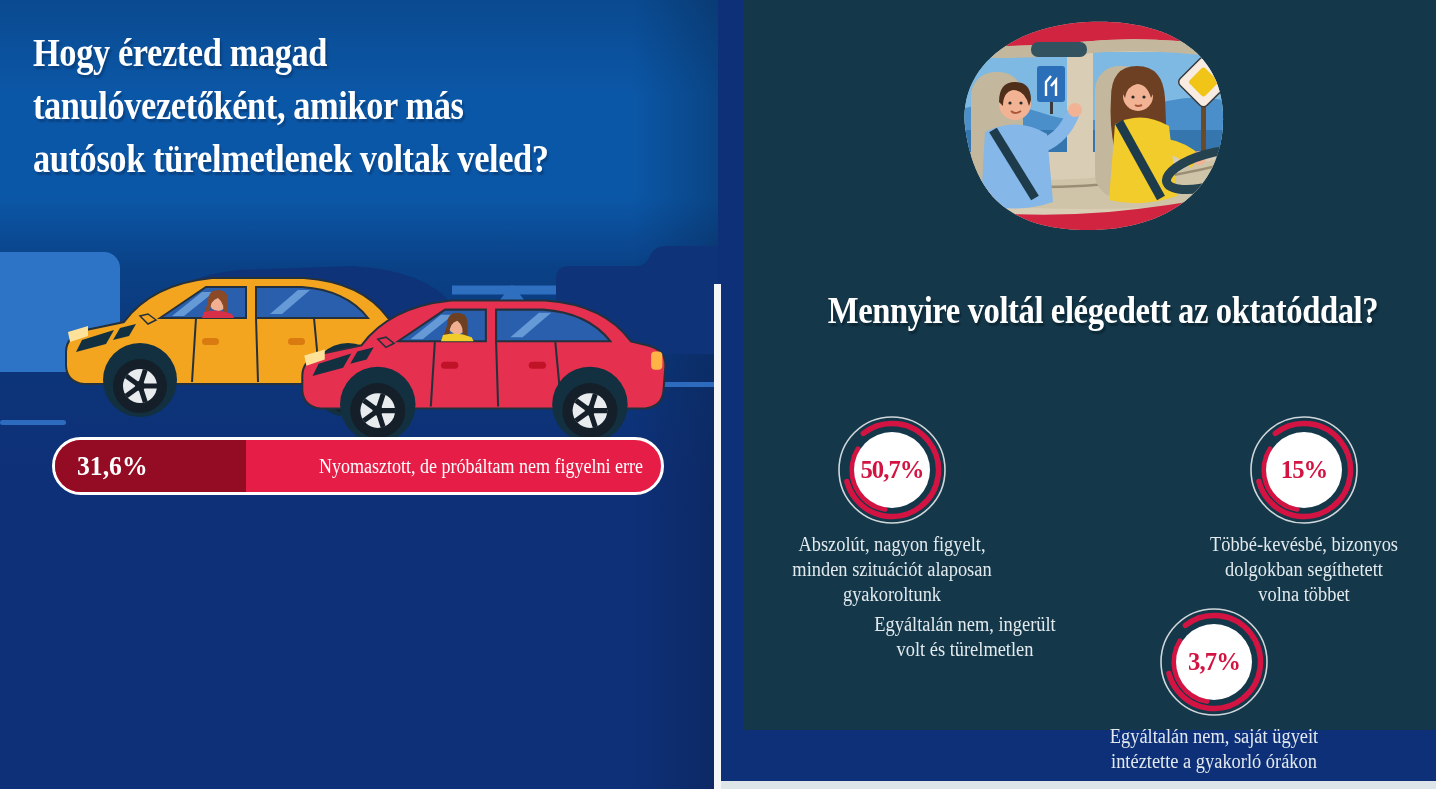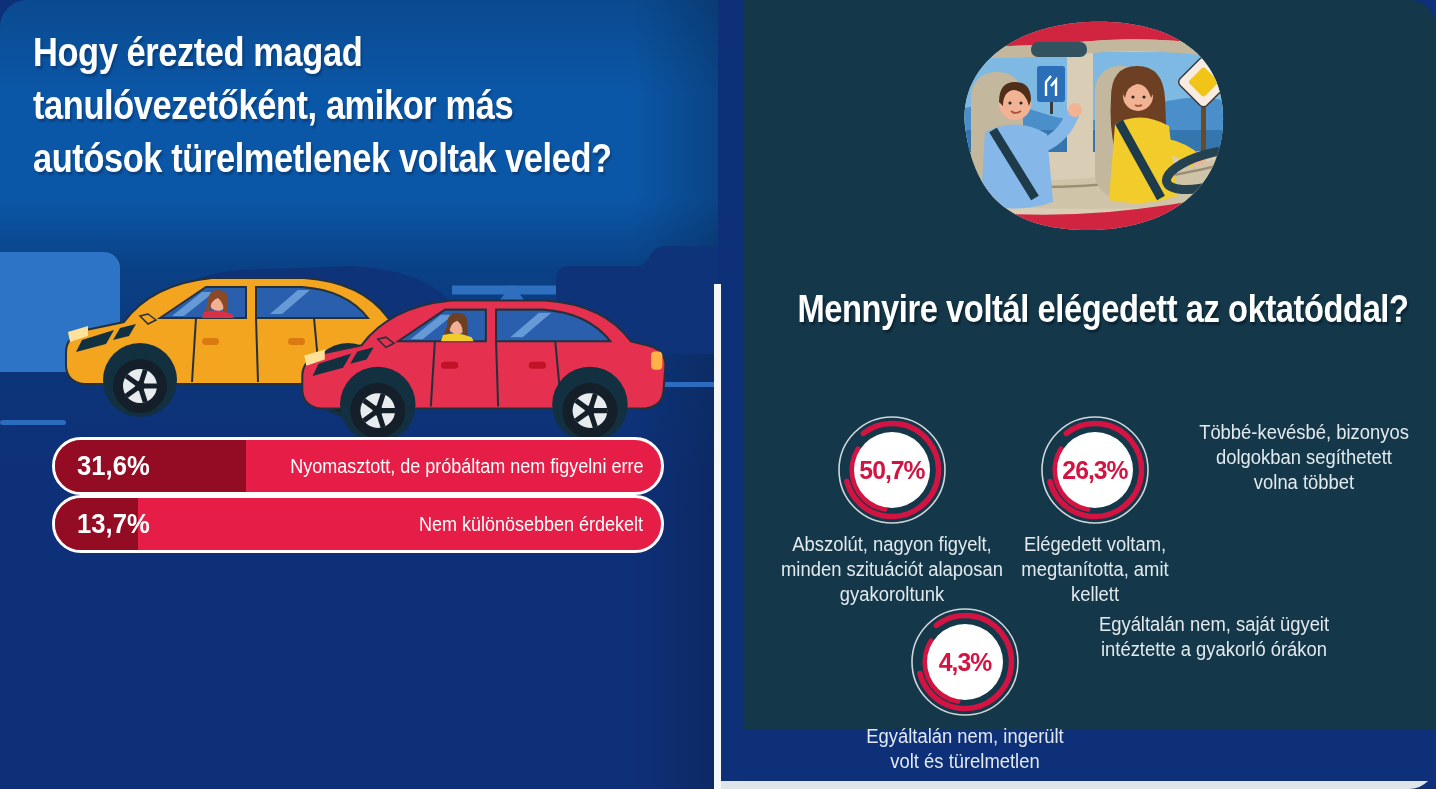--- a/index.html
+++ b/index.html
@@ -1,18 +1,18 @@
 <!DOCTYPE html>
 <html><head>
 <meta charset="utf-8">
 <style>
   html,body{margin:0;padding:0;background:#0e3078;}
   *{box-sizing:border-box;}
   .stage{position:relative;width:1436px;height:789px;overflow:hidden;
-         font-family:Liberation Sans, sans-serif;border-radius:27px;}
+         font-family:Liberation Serif, serif;}
 
   
   .left-panel{position:absolute;left:0;top:0;width:718px;height:789px;
     background:
       linear-gradient(90deg, rgba(0,0,0,0) 88%, rgba(8,24,52,0.30)),
       linear-gradient(180deg,#0a4a90 0%,#0b57a7 12%,#0b57a7 25%,#0a4186 34%,#0c3579 46%,#0e3078 60%,#0e3078 100%);}
   .right-panel{position:absolute;left:744px;top:0;width:718px;height:730px;background:#14384a;}
   .divider{position:absolute;left:714px;top:284px;width:7px;height:505px;background:#f4f6f7;}
   .bottom-strip{position:absolute;left:721px;top:781px;width:715px;height:8px;background:#dde5e9;}
 
@@ -155,28 +155,20 @@
         <div class="bar-pct" data-bind="chart_data.0.value_labels.0">31,6%</div>
         <div class="bar-label">
           <span data-bind="chart_data.0.category_lines.0.0">Nyomasztott, de próbáltam nem figyelni erre</span>
 
         </div>
       </div>
 
 
 
 
-      <div class="bar">
-        <div class="bar-dark" style="width: 13.7%;"></div>
-        <div class="bar-pct" data-bind="chart_data.0.value_labels.4">13,7%</div>
-        <div class="bar-label">
-          <span data-bind="chart_data.0.category_lines.4.0">Nem különösebben érdekelt</span>
-
-        </div>
-      </div>
 
     </div>
   </div>
 
   <div class="right-panel">
 
     <svg class="illu-right" width="330" height="236" viewBox="0 0 330 236">
       <defs>
         <clipPath id="blobClip">
           <path d="M46 120 C40 62 92 20 168 16 C248 12 306 46 304 116 C302 184 248 226 162 224 C86 222 54 184 46 120 Z"></path>
@@ -247,63 +239,56 @@
         </svg>
         <div class="stat-pct" data-bind="chart_data.1.value_labels.0">50,7%</div>
       </div>
       <div class="stat-caption">
         <span data-bind="chart_data.1.category_lines.0.0">Abszolút, nagyon figyelt,</span>
         <span data-bind="chart_data.1.category_lines.0.1">minden szituációt alaposan</span>
         <span data-bind="chart_data.1.category_lines.0.2">gyakoroltunk</span>
       </div>
     </div>
 
-    <div class="stat" style="left:221px;top:414px">
+
+    <div class="stat" style="left:430px;top:414px">
       <div class="circle-wrap">
         <svg width="112" height="112" viewBox="0 0 112 112">
           <circle cx="56" cy="56" r="53" fill="none" stroke="rgba(255,255,255,0.8)" stroke-width="1.6"></circle>
           <circle cx="56" cy="56" r="46.5" fill="none" stroke="#d31442" stroke-width="5.5" stroke-linecap="round" stroke-dasharray="238 54" transform="rotate(-128 56 56)"></circle>
           <circle cx="56" cy="56" r="40" fill="none" stroke="#d31442" stroke-width="5" stroke-linecap="round" stroke-dasharray="78 174" transform="rotate(100 56 56)"></circle>
           <circle cx="56" cy="56" r="38" fill="#ffffff"></circle>
         </svg>
-        <div class="stat-pct" data-bind="chart_data.1.value_labels.1">26,3%</div>
-      </div>
-      <div class="stat-caption">
-        <span data-bind="chart_data.1.category_lines.1.0">Elégedett voltam,</span>
-        <span data-bind="chart_data.1.category_lines.1.1">megtanította, amit</span>
-        <span data-bind="chart_data.1.category_lines.1.2">kellett</span>
-      </div>
-    </div>
-
-    <div class="stat" style="left:430px;top:414px">
+        <div class="stat-pct" data-bind="chart_data.1.value_labels.2">15%</div>
+      </div>
       <div class="stat-caption">
         <span data-bind="chart_data.1.category_lines.2.0">Többé-kevésbé, bizonyos</span>
         <span data-bind="chart_data.1.category_lines.2.1">dolgokban segíthetett</span>
         <span data-bind="chart_data.1.category_lines.2.2">volna többet</span>
       </div>
     </div>
 
     <div class="stat" style="left:91px;top:606px">
+      <div class="stat-caption">
+        <span data-bind="chart_data.1.category_lines.3.0">Egyáltalán nem, ingerült</span>
+        <span data-bind="chart_data.1.category_lines.3.1">volt és türelmetlen</span>
+
+      </div>
+    </div>
+
+    <div class="stat" style="left:340px;top:606px">
       <div class="circle-wrap">
         <svg width="112" height="112" viewBox="0 0 112 112">
           <circle cx="56" cy="56" r="53" fill="none" stroke="rgba(255,255,255,0.8)" stroke-width="1.6"></circle>
           <circle cx="56" cy="56" r="46.5" fill="none" stroke="#d31442" stroke-width="5.5" stroke-linecap="round" stroke-dasharray="238 54" transform="rotate(-128 56 56)"></circle>
           <circle cx="56" cy="56" r="40" fill="none" stroke="#d31442" stroke-width="5" stroke-linecap="round" stroke-dasharray="78 174" transform="rotate(100 56 56)"></circle>
           <circle cx="56" cy="56" r="38" fill="#ffffff"></circle>
         </svg>
-        <div class="stat-pct" data-bind="chart_data.1.value_labels.3">4,3%</div>
-      </div>
-      <div class="stat-caption">
-        <span data-bind="chart_data.1.category_lines.3.0">Egyáltalán nem, ingerült</span>
-        <span data-bind="chart_data.1.category_lines.3.1">volt és türelmetlen</span>
-
-      </div>
-    </div>
-
-    <div class="stat" style="left:340px;top:606px">
+        <div class="stat-pct" data-bind="chart_data.1.value_labels.4">3,7%</div>
+      </div>
       <div class="stat-caption">
         <span data-bind="chart_data.1.category_lines.4.0">Egyáltalán nem, saját ügyeit</span>
         <span data-bind="chart_data.1.category_lines.4.1">intéztette a gyakorló órákon</span>
 
       </div>
     </div>
 
   </div>
 
   <div class="divider"></div>

